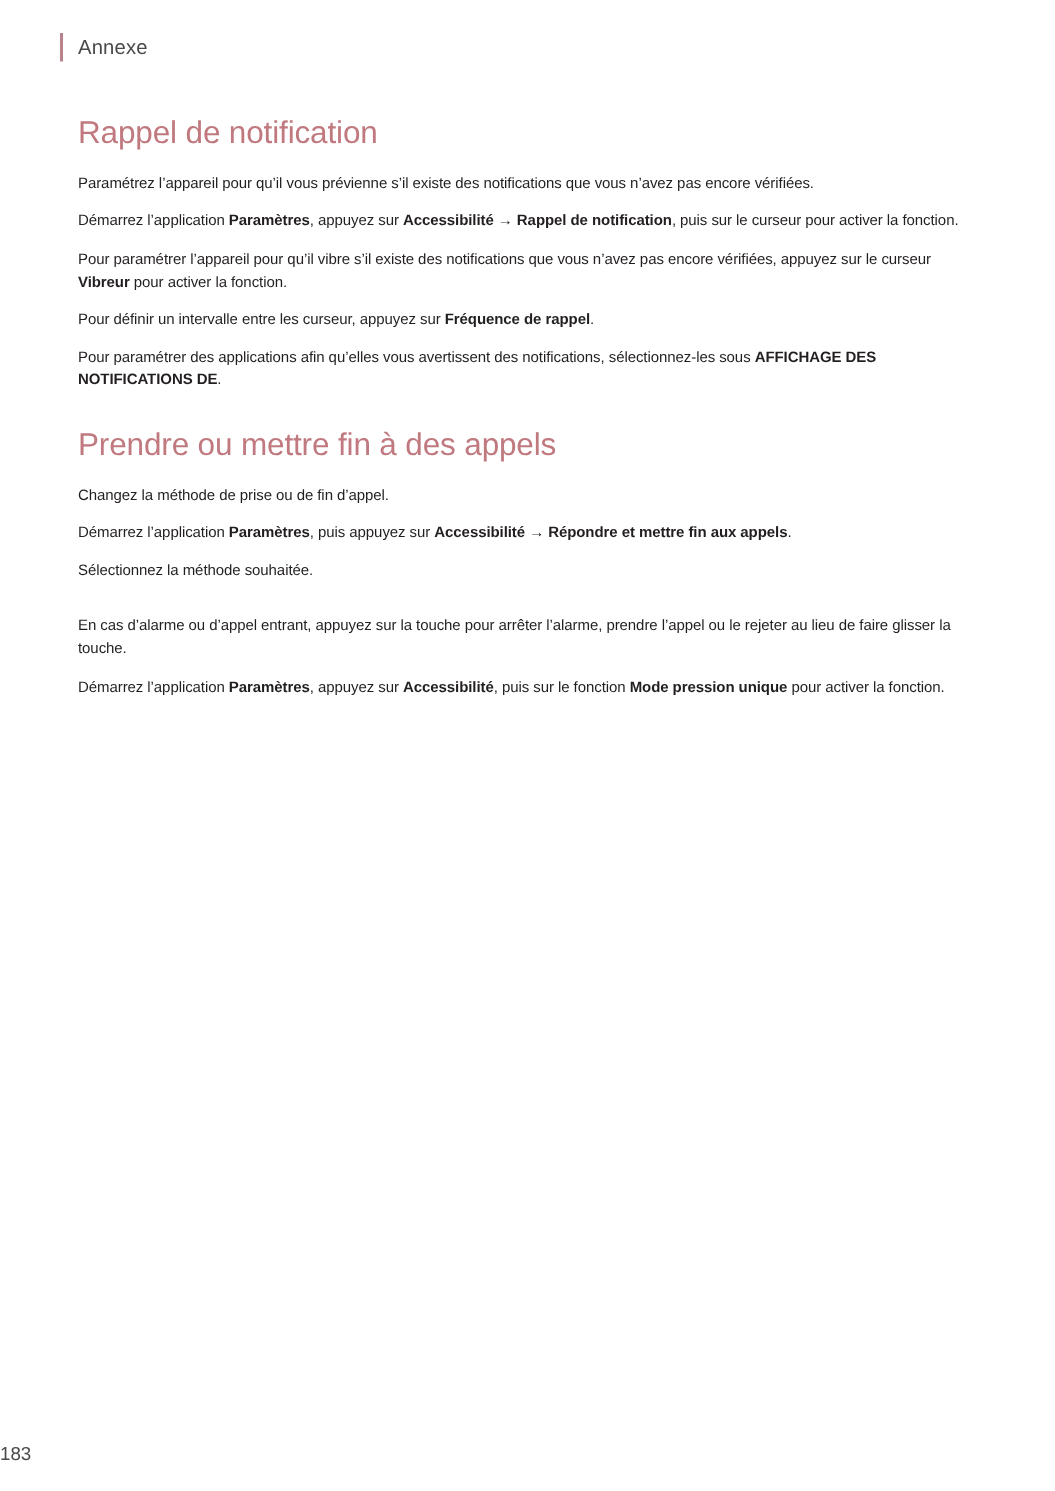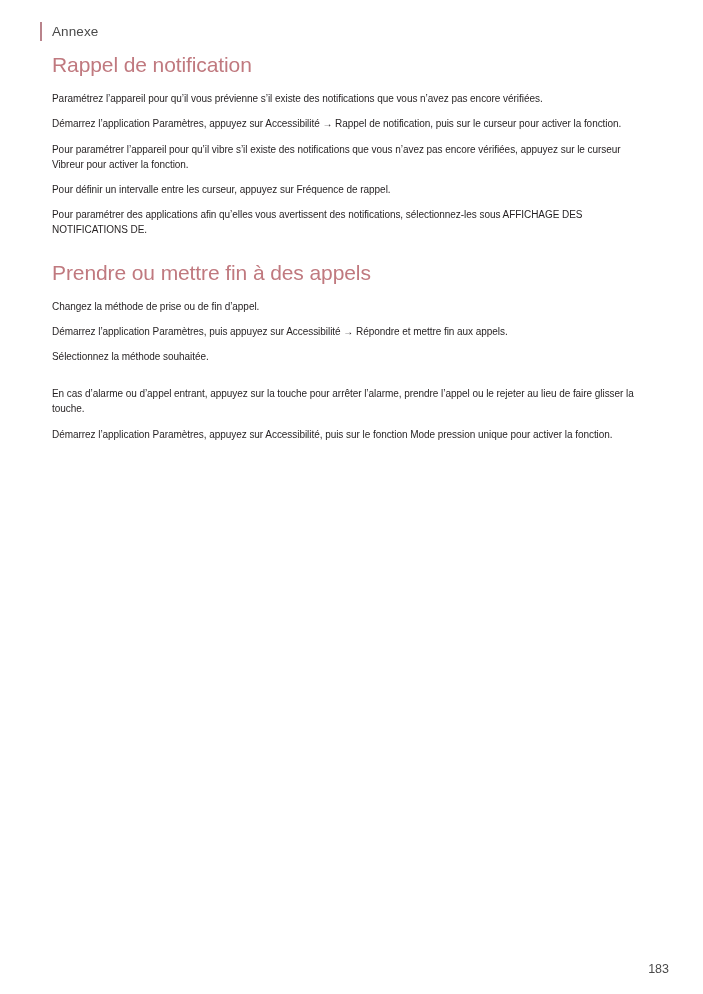--- a/index.html
+++ b/index.html
@@ -36,21 +36,21 @@
     background: #b9838b;
     display: block;
   }
   .header-text {
     font-size: 13.5px;
     color: #4a4a4a;
     letter-spacing: 0.1px;
   }
   .content {
     position: absolute;
-    top: 52px;
+    top: 76px;
     left: 52px;
     width: 597px;
   }
   h2.section-title {
     font-size: 21px;
     font-weight: normal;
     color: #c0797f;
     margin: 0 0 14px 0;
     letter-spacing: -0.1px;
     line-height: 1.2;
@@ -65,28 +65,28 @@
     font-size: 10px;
     line-height: 1.52;
     margin: 0 0 10px 0;
     color: #231f20;
     letter-spacing: -0.05px;
   }
   p.para:last-child {
     margin-bottom: 0;
   }
   .b {
-    font-weight: normal;
+    font-weight: bold;
   }
   .footer {
     position: absolute;
     bottom: 18px;
-    left: 16px;
+    left: 0;
     width: 653px;
-    text-align: right;
+    text-align: left;
     font-size: 12.5px;
     color: #4a4a4a;
   }
 </style>
 </head>
 <body>
 
 <div class="page">
 
   <div class="header">

